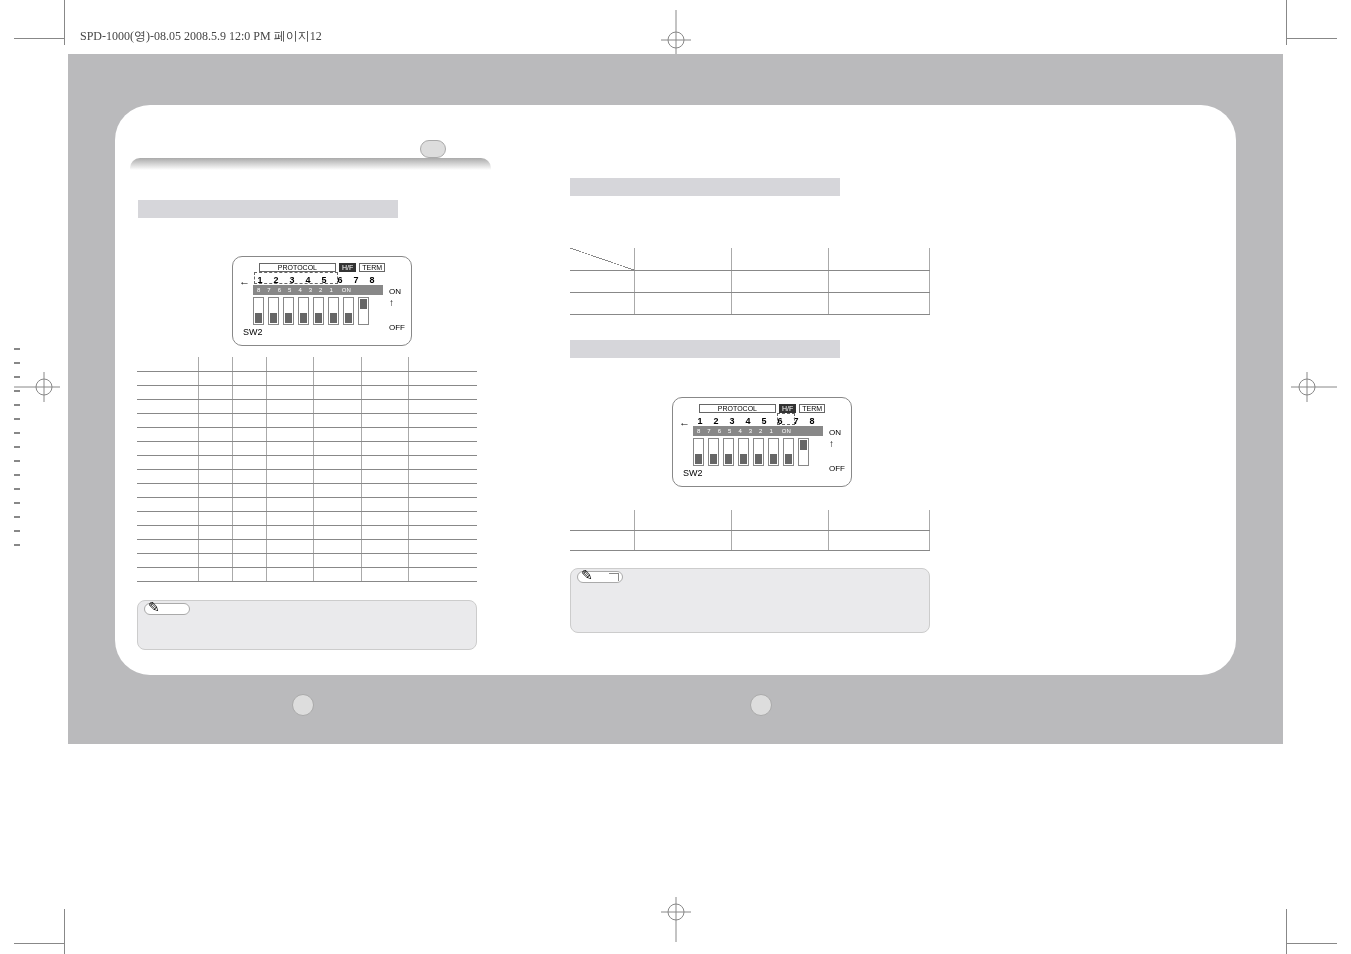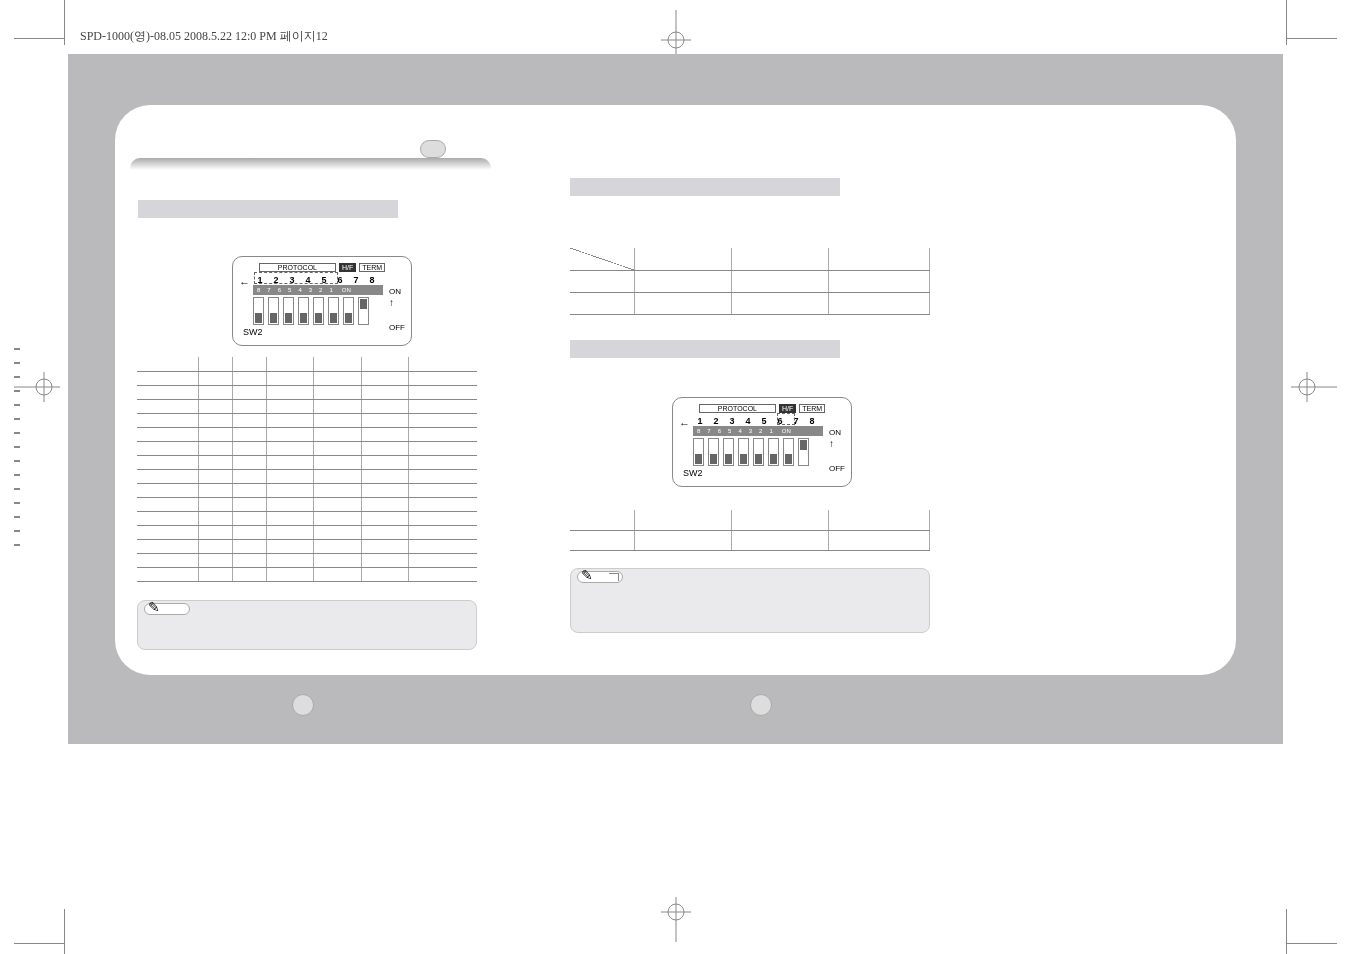--- a/index.html
+++ b/index.html
@@ -398,21 +398,21 @@
       height: 8px;
       border-top: 1px solid #888;
       border-right: 1px solid #888;
     }
   </style>
 </head>
 <body>
 
 <div class="page-wrapper">
 
-  <div class="header-text">SPD-1000(영)-08.05  2008.5.22 12:0 PM  페이지12</div>
+  <div class="header-text">SPD-1000(영)-08.05  2008.5.9 12:0 PM  페이지12</div>
 
   <div class="crop-top-left"></div>
   <div class="crop-top-left-v"></div>
   <div class="crop-top-right"></div>
   <div class="crop-top-right-v"></div>
   <div class="crop-bot-left"></div>
   <div class="crop-bot-left-v"></div>
   <div class="crop-bot-right"></div>
   <div class="crop-bot-right-v"></div>
 

